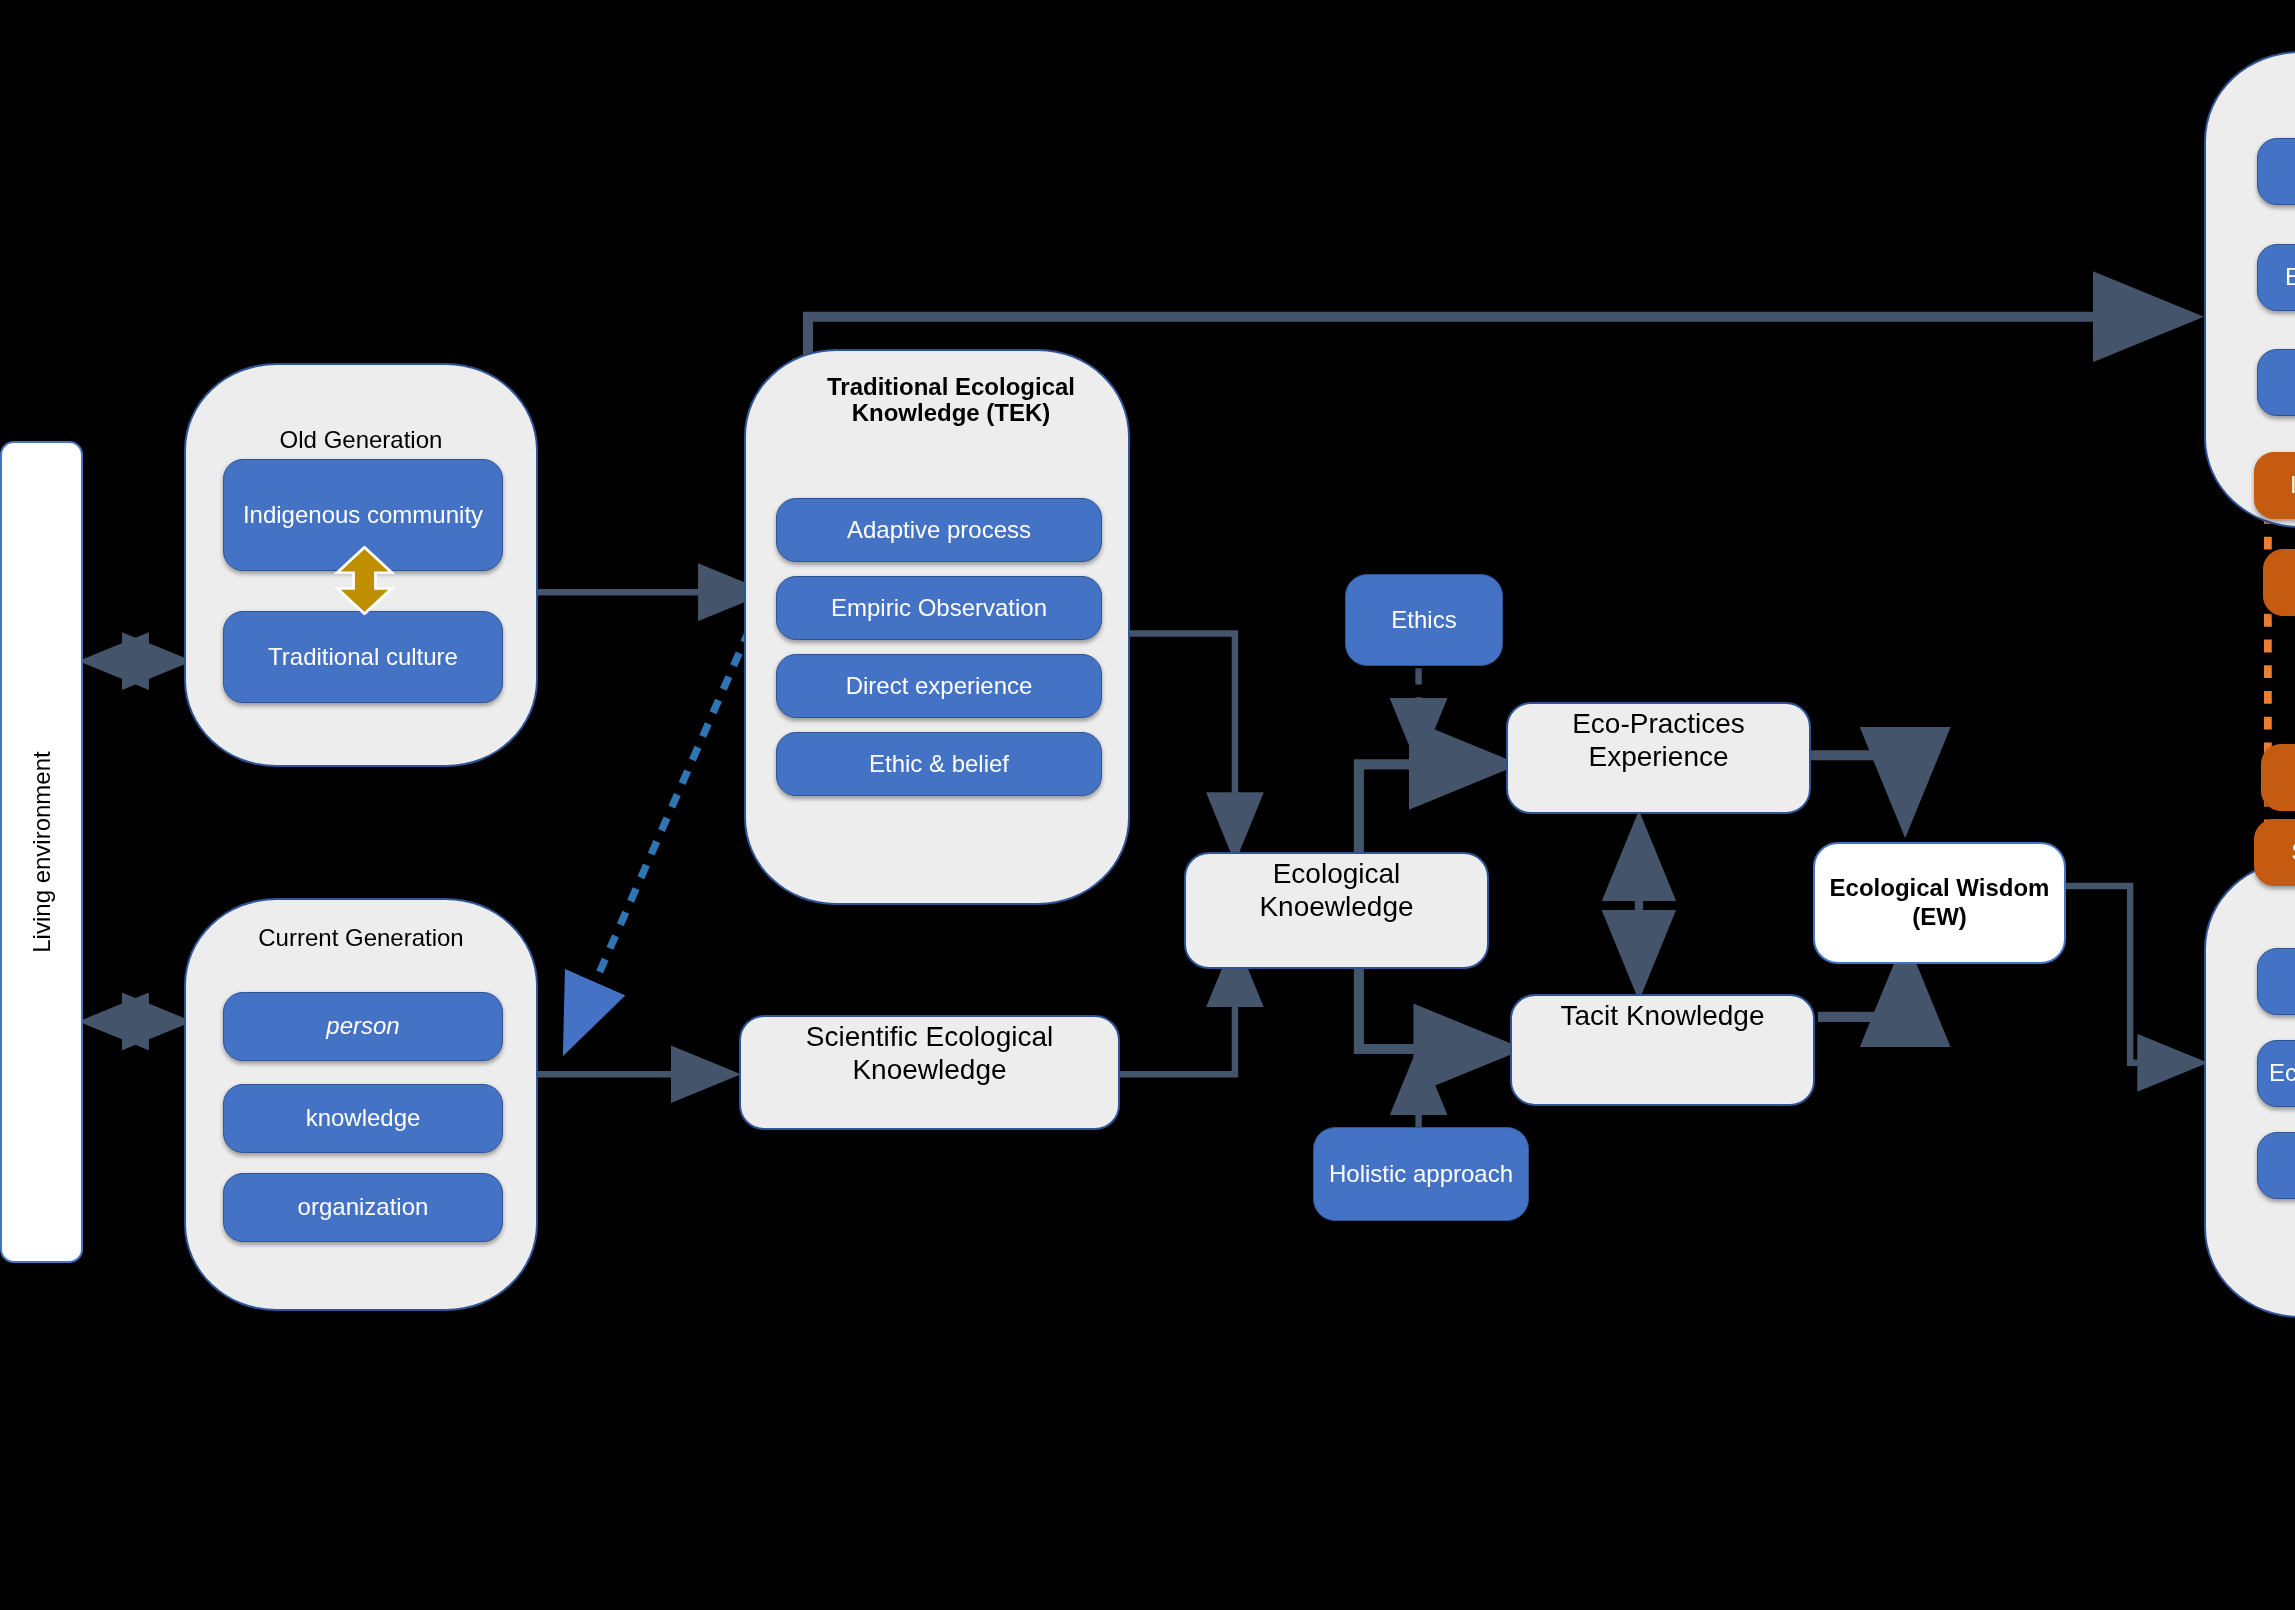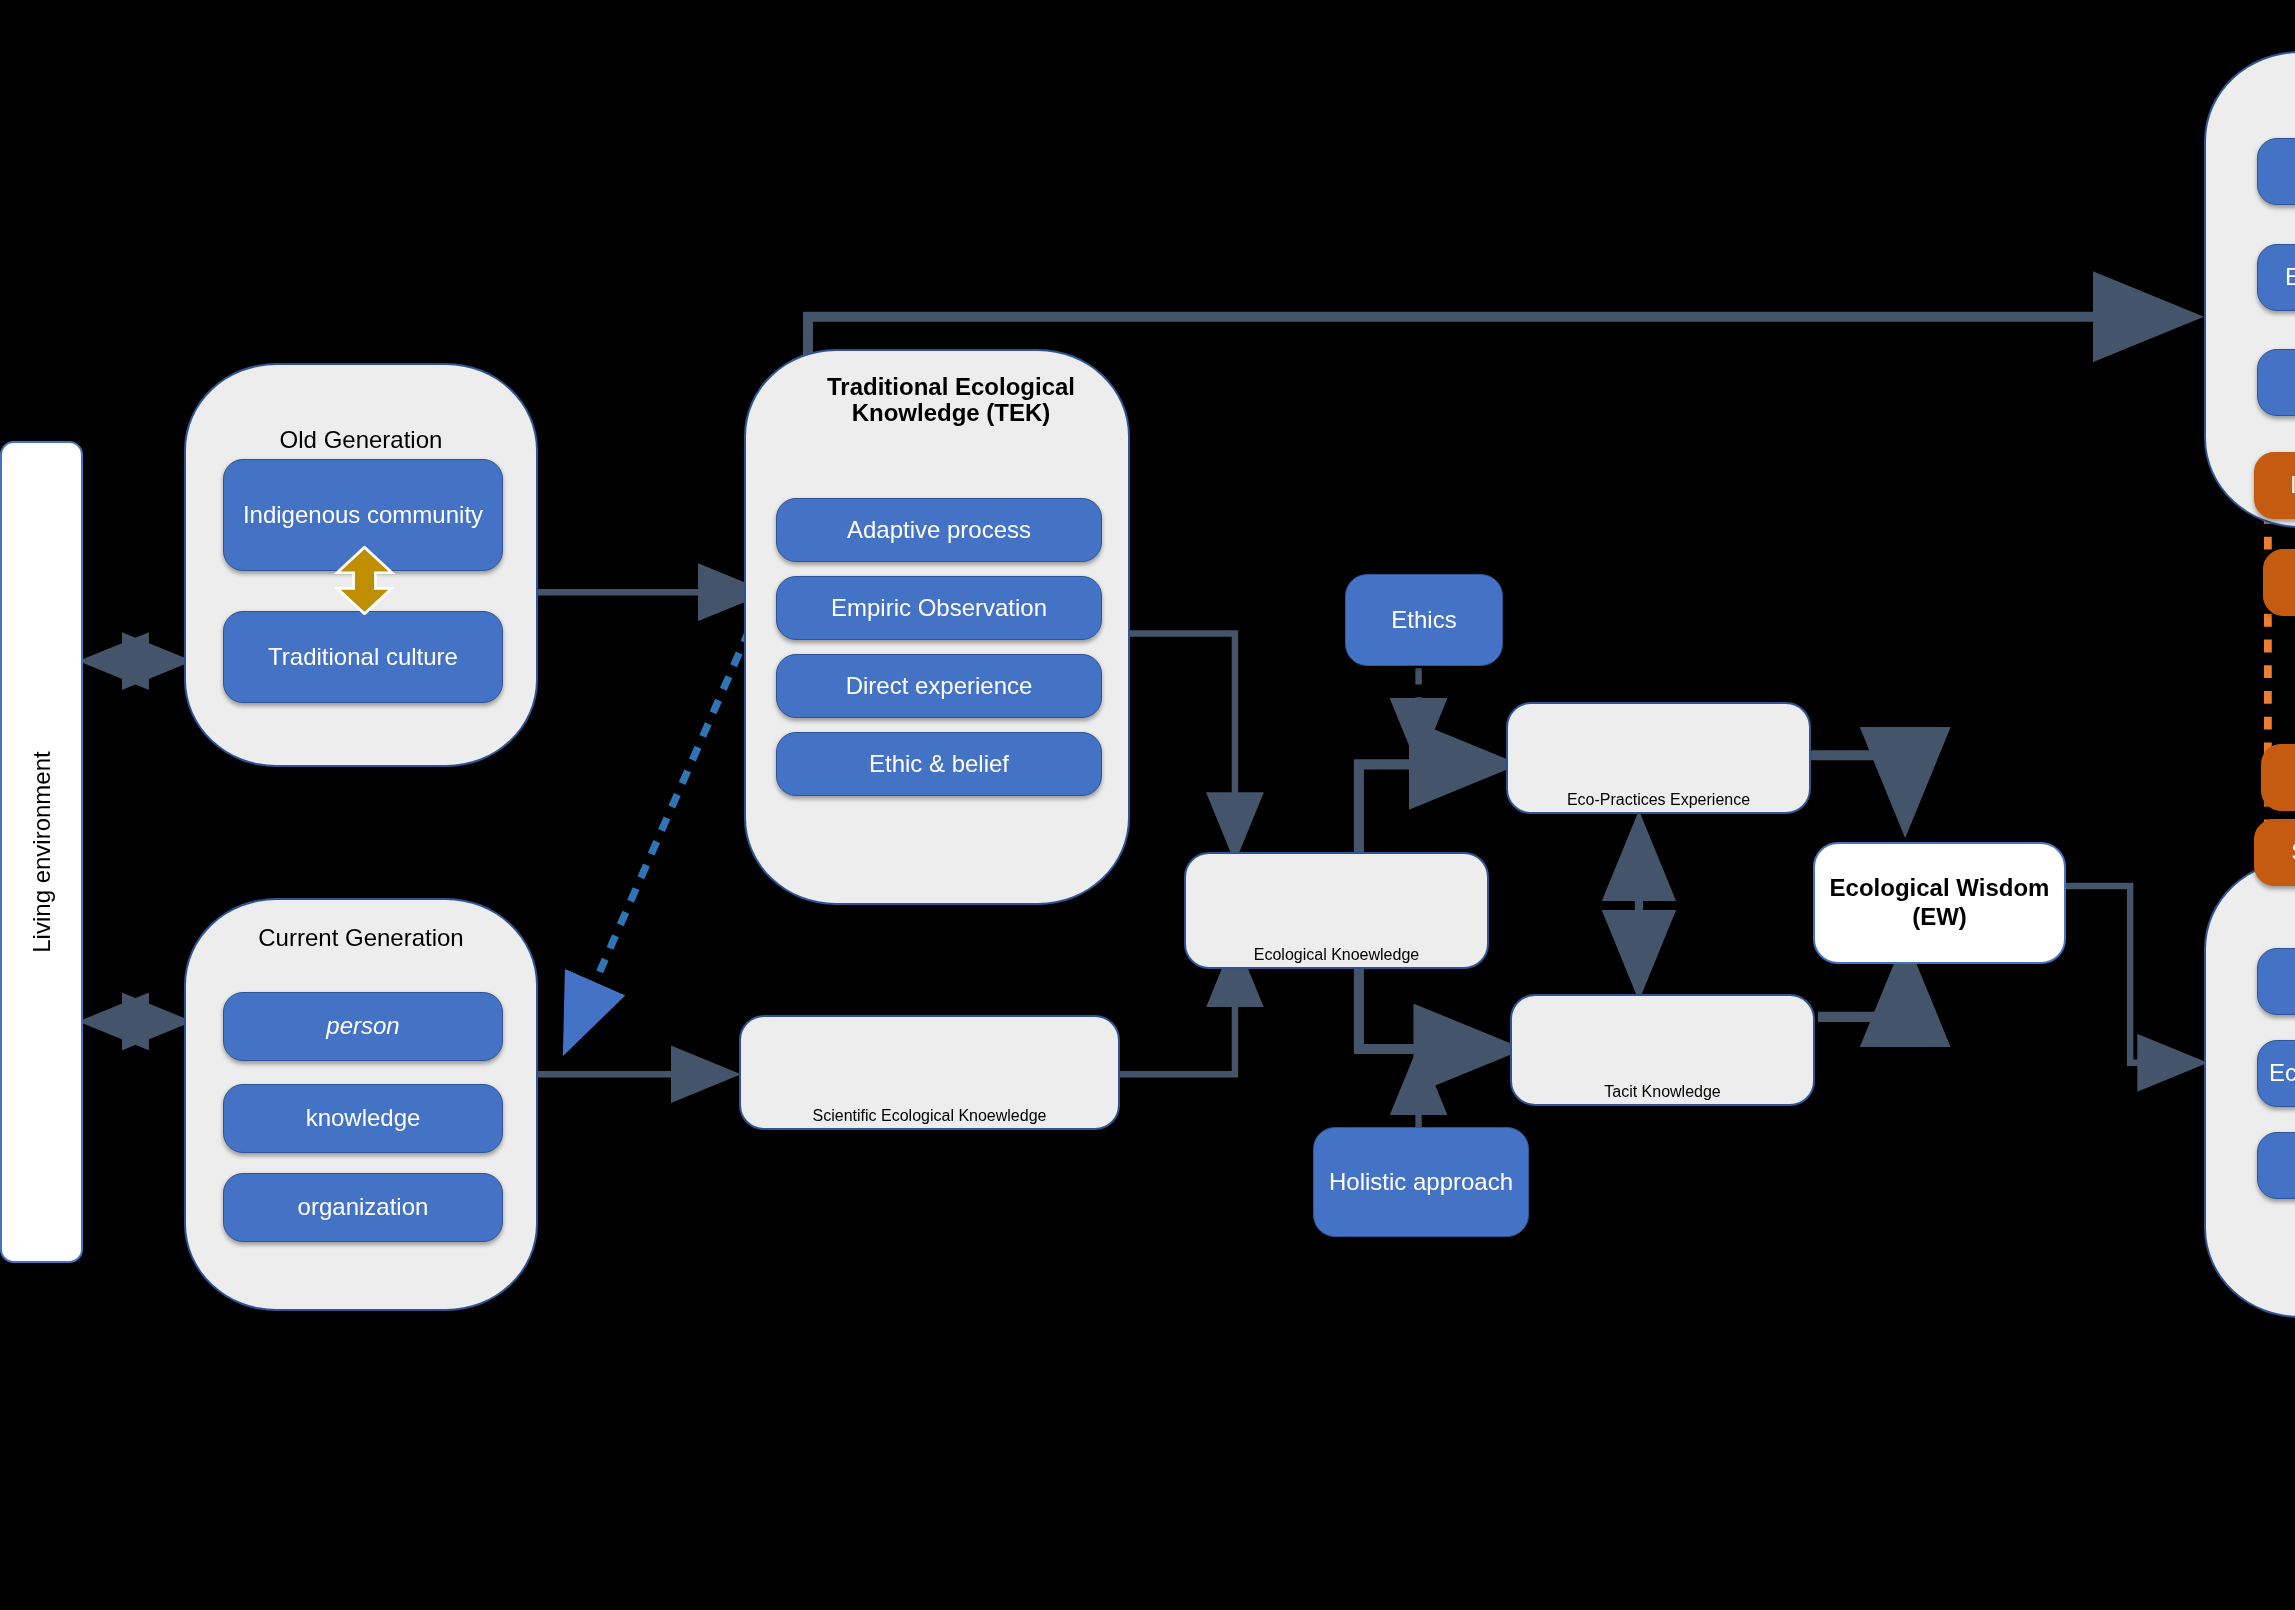--- a/index.html
+++ b/index.html
@@ -27,22 +27,22 @@
     display:flex; align-items:center; justify-content:center; text-align:center;
     position:absolute; padding:1.8px 5.5px;
     box-shadow:0 2.8px 4.6px rgba(0,0,0,.35);
   }
   
   .pill.orange { background:#C55A11; border-color:#C55A11; }
 
   
   .greybox {
     background:#EDEDED; border:2.3px solid #2E5496; border-radius:25px;
-    color:#000; font-size:16px; line-height:1.2;
-    display:flex; align-items:flex-end; justify-content:center; text-align:center;
+    color:#000; font-size:28px; line-height:1.2;
+    display:flex; align-items:flex-start; justify-content:center; text-align:center;
     position:absolute; padding:2.8px 6.4px;
   }
   
   .whitebox {
     background:#FFFFFF; border:2.8px solid #4472C4; border-radius:25px;
     color:#000; font-size:24px; line-height:1.2; font-weight:bold;
     display:flex; align-items:center; justify-content:center; text-align:center;
     position:absolute; padding:2.8px 6.4px;
   }
 
@@ -190,21 +190,21 @@
   </div>
 
   <div class="greybox" style="left:739px; top:1015px; width:381px; height:115px;">
     <span>Scientific Ecological Knoewledge</span>
   </div>
 
   <div class="pill" style="left:1345px; top:574px; width:158px; height:92px; border-radius:22px;">
     <span>Ethics</span>
   </div>
 
-  <div class="pill" style="left:1313px; top:1127px; width:216px; height:110px; border-radius:22px;">
+  <div class="pill" style="left:1313px; top:1127px; width:216px; height:94px; border-radius:22px;">
     <span>Holistic approach</span>
   </div>
 
   <div class="greybox" style="left:1184px; top:852px; width:305px; height:117px;">
     <span>Ecological Knoewledge</span>
   </div>
 
   <div class="greybox" style="left:1506px; top:702px; width:305px; height:112px;">
     <span>Eco-Practices Experience</span>
   </div>

